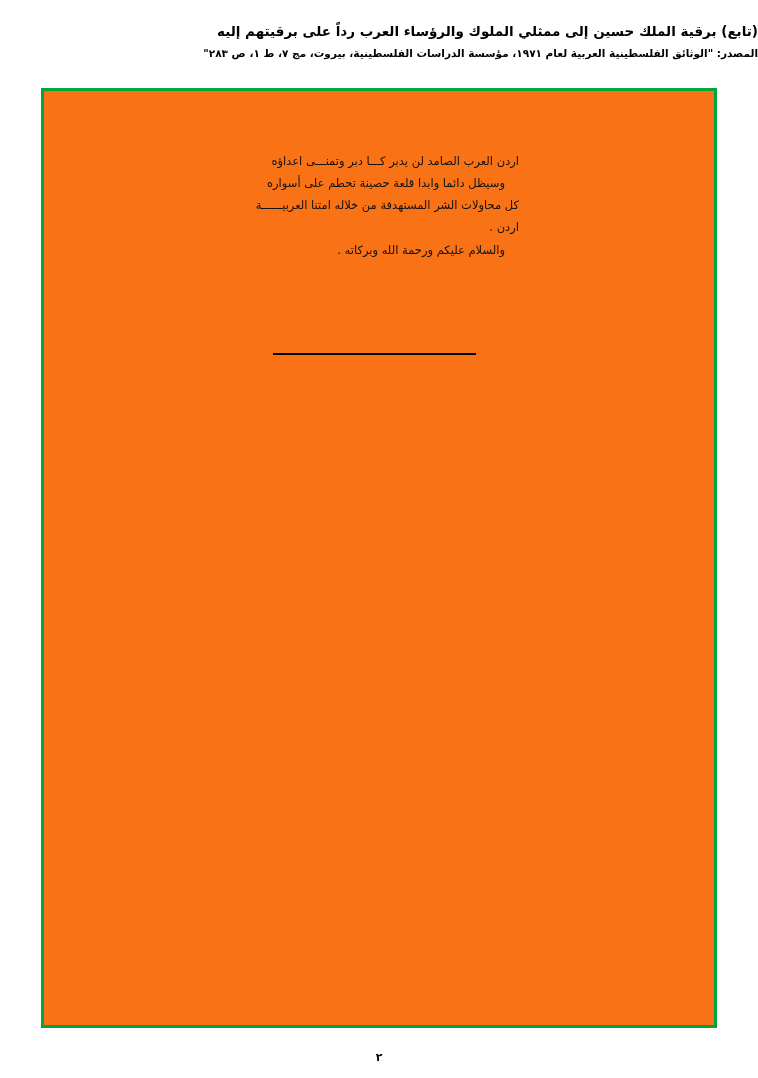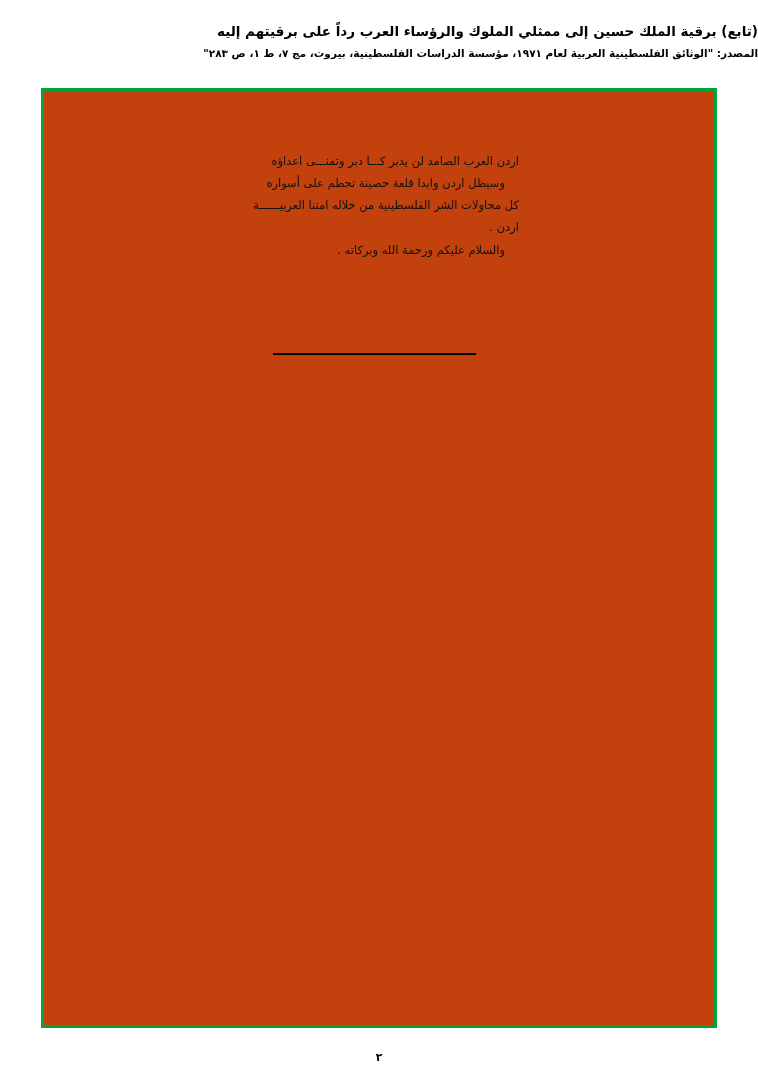--- a/index.html
+++ b/index.html
@@ -49,21 +49,21 @@
 
   
   .frame {
     position: absolute;
     top: 88px;
     left: 41px;
     width: 676px;
     height: 940px;
     border: 3px solid #00a63c;
     box-sizing: border-box;
-    background: #c2410c;
+    background: #f97316;
   }
 
   .telegram-body {
     position: absolute;
     top: 60px;
     right: 195px;
     width: 320px;
     direction: rtl;
     text-align: right;
     font-family: "DejaVu Sans", sans-serif;
@@ -109,22 +109,22 @@
 
   <div class="doc-header">
     <div class="title">(تابع) برقية الملك حسين إلى ممثلي الملوك والرؤساء العرب رداً على برقيتهم إليه</div>
     <div class="source">المصدر: "الوثائق الفلسطينية العربية لعام ١٩٧١، مؤسسة الدراسات الفلسطينية، بيروت، مج ٧، ط ١، ص ٢٨٣"</div>
   </div>
 
   <div class="frame">
 
     <div class="telegram-body">
       <p>اردن العرب الصامد لن يدبر كـــا دبر وتمنـــى اعداؤه</p>
-      <p class="indent">وسيظل اردن وابدا قلعة حصينة تحطم على أسواره</p>
-      <p>كل محاولات الشر الفلسطينية من خلاله امتنا العربيــــــة</p>
+      <p class="indent">وسيظل دائما وابدا قلعة حصينة تحطم على أسواره</p>
+      <p>كل محاولات الشر المستهدفة من خلاله امتنا العربيــــــة</p>
       <p>اردن .</p>
       <p class="indent">والسلام عليكم ورحمة الله وبركاته .</p>
     </div>
 
     <div class="rule"></div>
 
   </div>
 
   <div class="page-number">٢</div>
 

